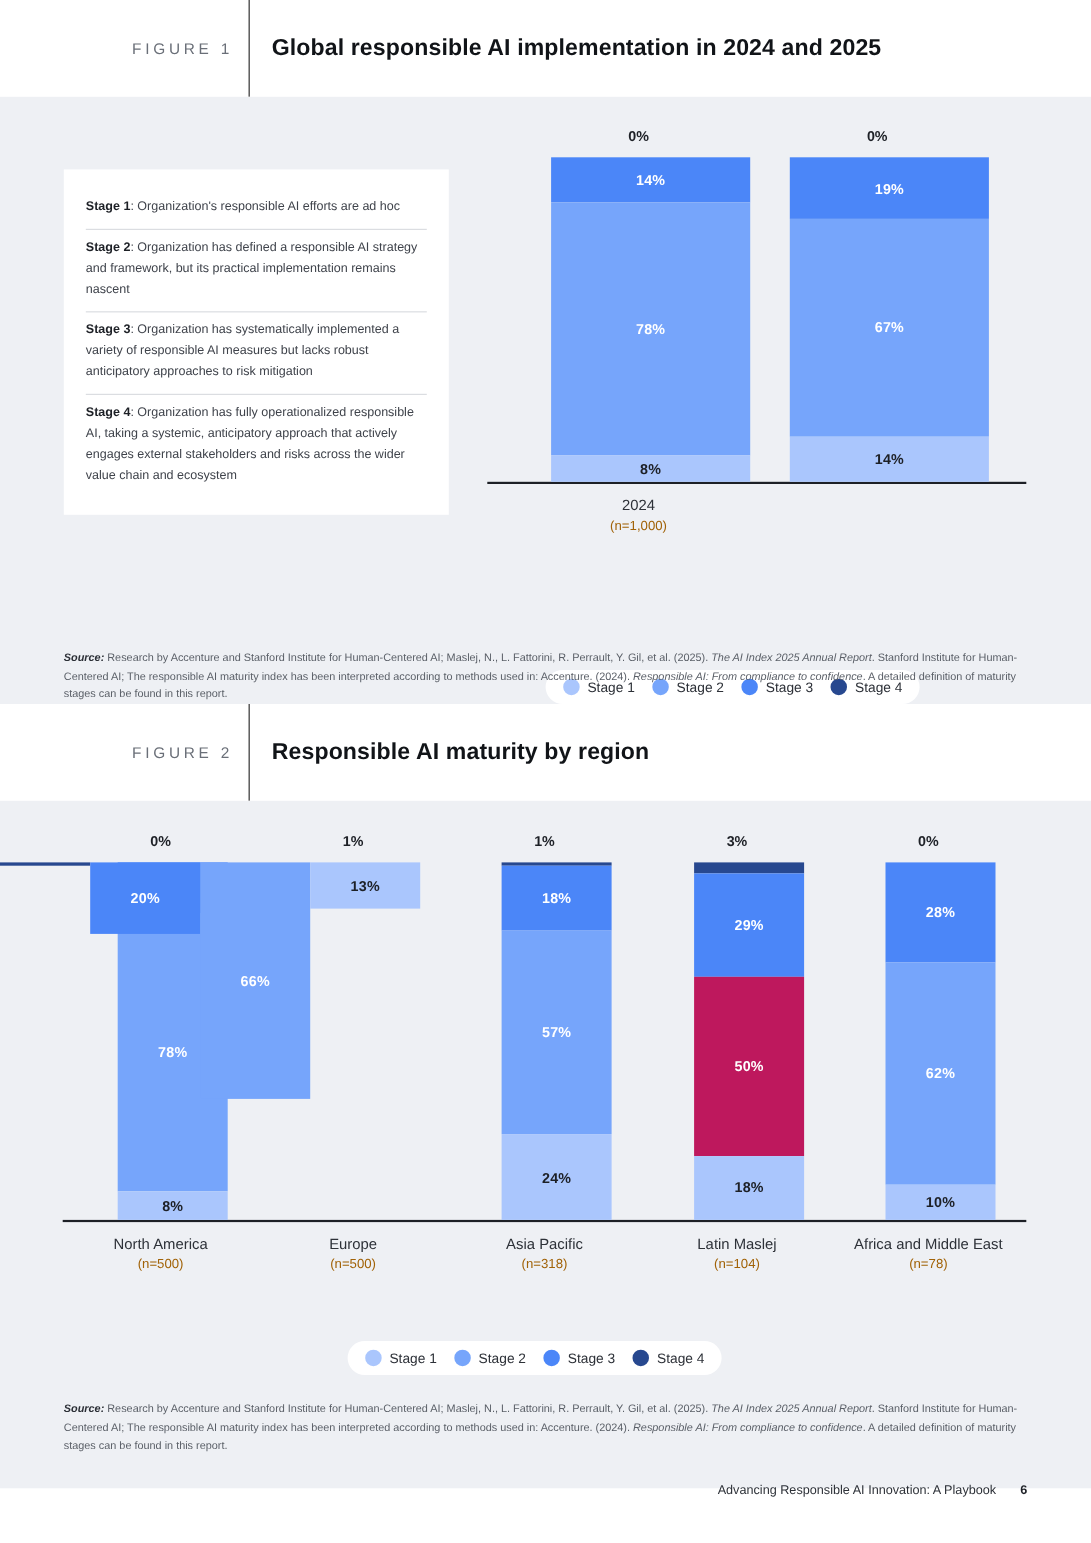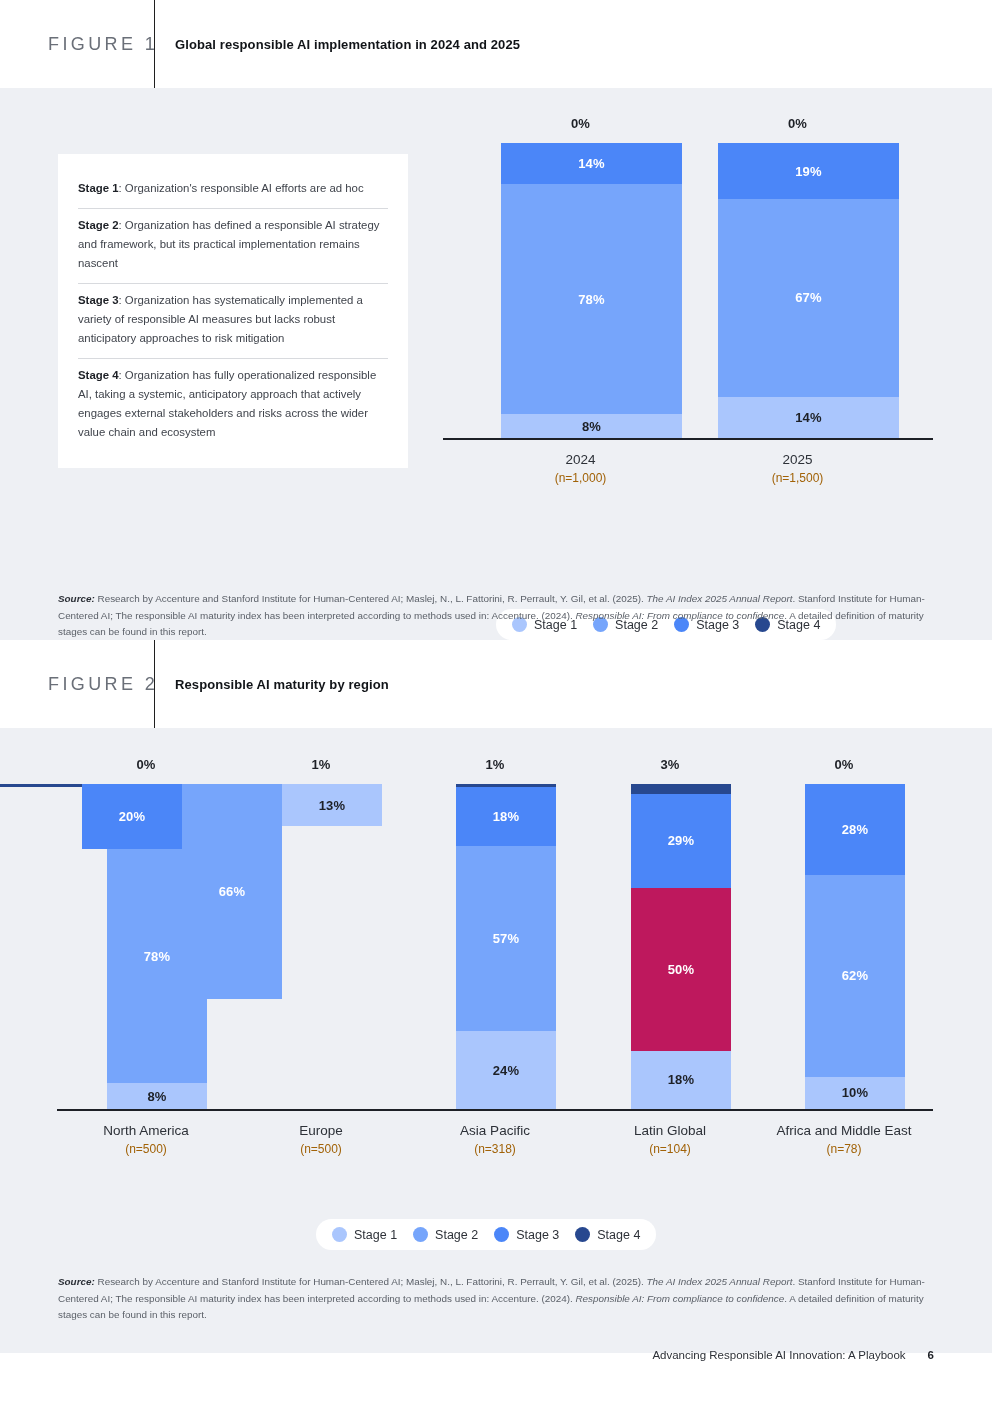--- a/index.html
+++ b/index.html
@@ -16,35 +16,35 @@
   
   .fig-header{
     background:#ffffff;
     height:88px;
     display:flex;
     align-items:center;
     box-sizing:border-box;
   }
   .fig-header .fig-label{
     width:100px;
-    margin-left:48px;
-    font-size:18px;
+    margin-left:120px;
+    font-size:14px;
     letter-spacing:3.4px;
     color:#6a6f78;
     font-weight:400;
     white-space:nowrap;
   }
   .fig-header .fig-divider{
     width:1px;
     align-self:stretch;
     background:#1f1f1f;
     margin:0 0 0 6px;
   }
   .fig-header .fig-title{
-    font-size:13px;
+    font-size:21px;
     font-weight:700;
     color:#111418;
     margin-left:20px;
     letter-spacing:0.1px;
   }
 
   
   .panel{
     background:#eef0f4;
     position:relative;
@@ -190,24 +190,20 @@
             <span class="seg-lbl light">19%</span>
           </div>
           <div class="seg" style="background: rgb(118, 165, 251); height: 197.65px; flex: 0 0 auto;">
             <span class="seg-lbl light">67%</span>
           </div>
           <div class="seg" style="background: rgb(170, 198, 253); height: 41.3px; flex: 0 0 auto;">
             <span class="seg-lbl dark">14%</span>
           </div>
         </div>
         <div class="bar-top-lbl" style="left: 264px; width: 181px; top: -12px;">0%</div>
-        <div class="cat-lbl" style="left: 274.5px; width: 160px; top: 322px;">
-          <div>2025</div>
-          <div class="n">(n=1,500)</div>
-        </div>
       </div>
 
     <div class="legend" id="legend1" style="left:496px;top:521px;">
         <div class="legend-item">
           <span class="legend-dot" style="background: rgb(170, 198, 253);"></span>
           <span class="legend-text">Stage 1</span>
         </div>
         <div class="legend-item">
           <span class="legend-dot" style="background: rgb(118, 165, 251);"></span>
           <span class="legend-text">Stage 2</span>
@@ -293,21 +289,21 @@
           </div>
           <div class="seg" style="background: #be185d; height: 162.5px; flex: 0 0 auto;">
             <span class="seg-lbl light">50%</span>
           </div>
           <div class="seg" style="background: rgb(170, 198, 253); height: 58.5px; flex: 0 0 auto;">
             <span class="seg-lbl dark">18%</span>
           </div>
         </div>
         <div class="bar-top-lbl" style="left: 563px; width: 100px; top: -11px;">3%</div>
         <div class="cat-lbl" style="left: 538px; width: 150px; top: 353px;">
-          <div>Latin Global</div>
+          <div>Latin Maslej</div>
           <div class="n">(n=104)</div>
         </div>
         <div class="bar" style="left: 737px; width: 100px; bottom: 29px; display: flex; flex-direction: column; justify-content: flex-end; height: 325px;">
           <div class="seg" style="background: rgb(39, 72, 143); height: 0px; flex: 0 0 auto;"></div>
           <div class="seg" style="background: rgb(75, 134, 248); height: 91px; flex: 0 0 auto;">
             <span class="seg-lbl light">28%</span>
           </div>
           <div class="seg" style="background: rgb(118, 165, 251); height: 201.5px; flex: 0 0 auto;">
             <span class="seg-lbl light">62%</span>
           </div>

